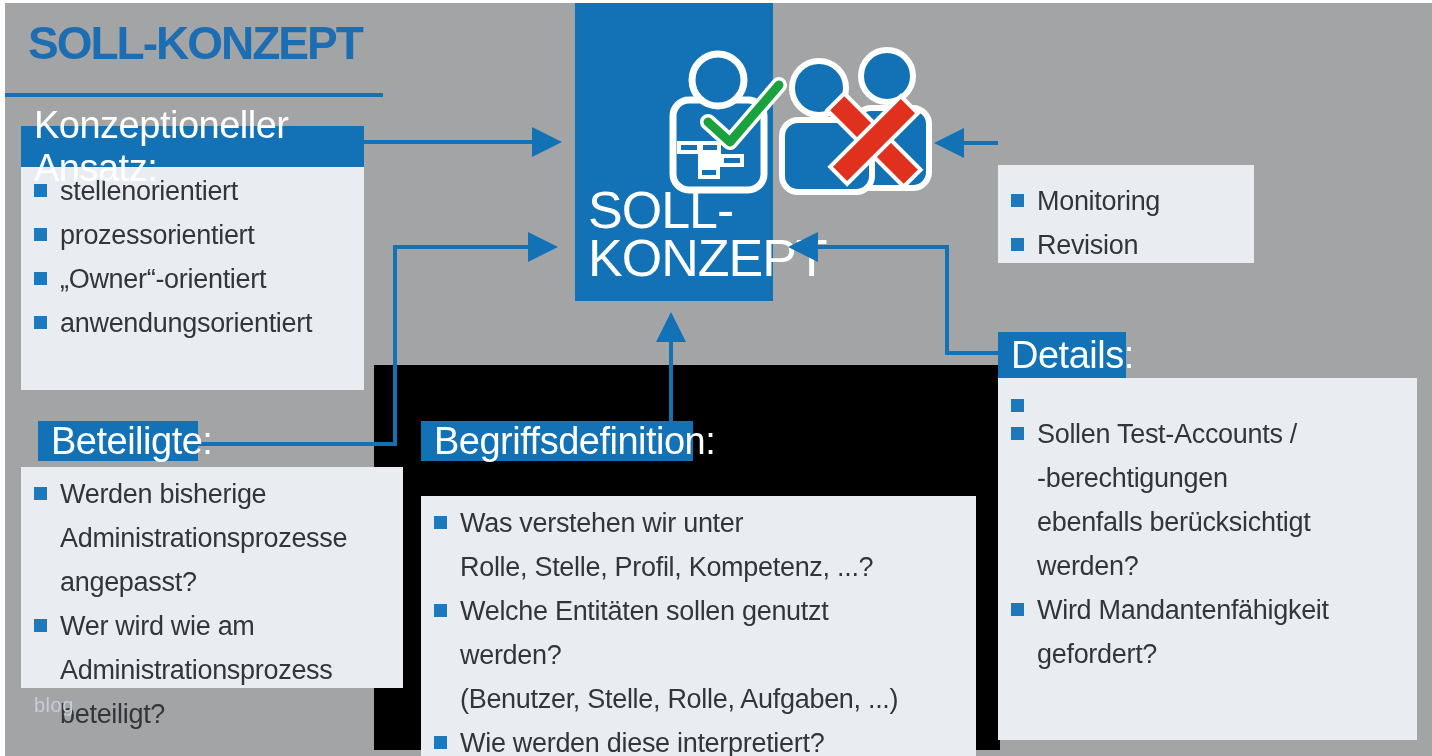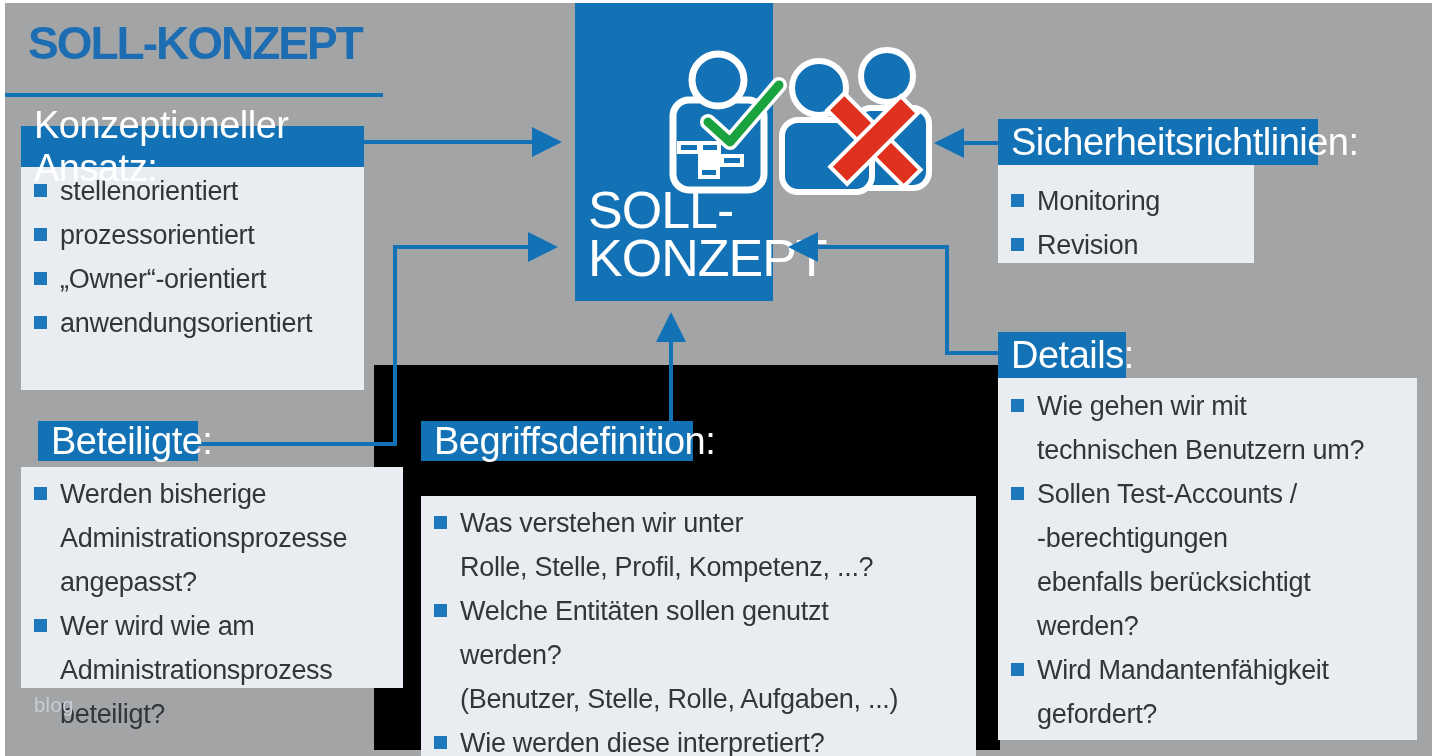--- a/index.html
+++ b/index.html
@@ -125,23 +125,20 @@
     <div class="li">
         <span class="bu"></span>
         <span class="tx">„Owner“-orientiert</span>
       </div>
     <div class="li">
         <span class="bu"></span>
         <span class="tx">anwendungsorientiert</span>
       </div>
   </div>
 
-  <div class="abs hdr" style="left:998px; top:119px; width:320px; height:46px;">
-      <span>Sicherheitsrichtlinien:</span>
-    </div>
   <div class="abs bdy" style="left:998px; top:165px; width:256px; height:98px; padding-top:14px;">
     <div class="li">
         <span class="bu"></span>
         <span class="tx">Monitoring</span>
       </div>
     <div class="li">
         <span class="bu"></span>
         <span class="tx">Revision</span>
       </div>
   </div>
@@ -185,22 +182,20 @@
         <span class="tx">Wie werden diese interpretiert?</span>
       </div>
   </div>
 
   <div class="abs hdr" style="left:998px; top:332px; width:128px; height:46px;">
       <span>Details:</span>
     </div>
   <div class="abs bdy" style="left:998px; top:378px; width:419px; height:362px; padding-top:6px;">
     <div class="li">
         <span class="bu"></span>
-        <span class="tx">Wie gehen wir mit
-technischen Benutzern um?</span>
       </div>
     <div class="li">
         <span class="bu"></span>
         <span class="tx">Sollen Test-Accounts /
 -berechtigungen
 ebenfalls berücksichtigt
 werden?</span>
       </div>
     <div class="li">
         <span class="bu"></span>

